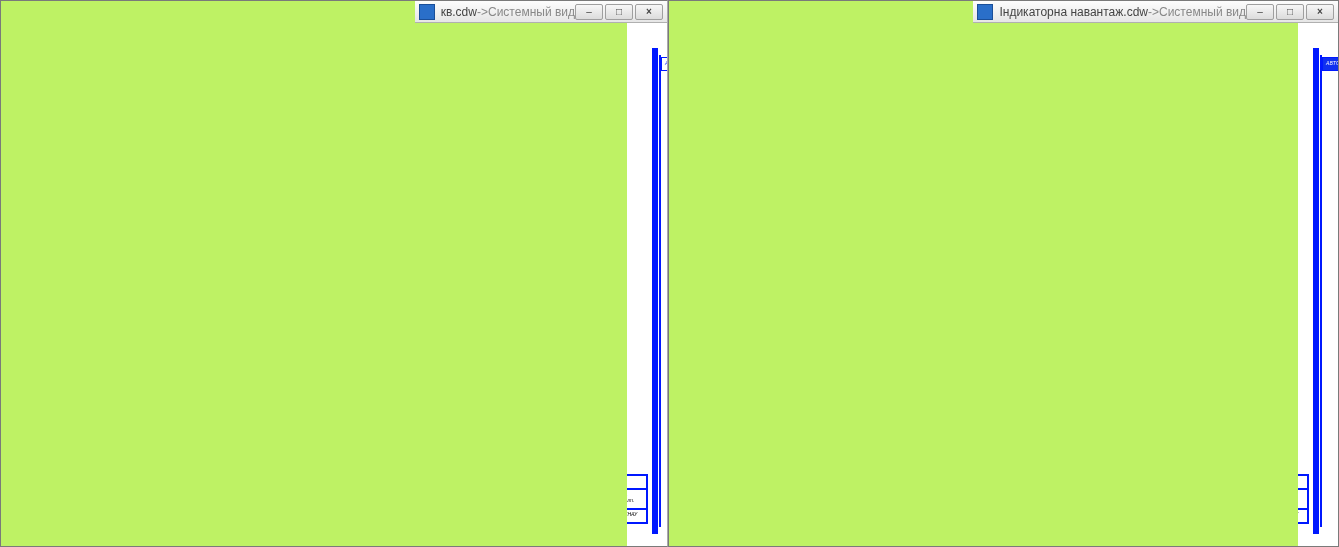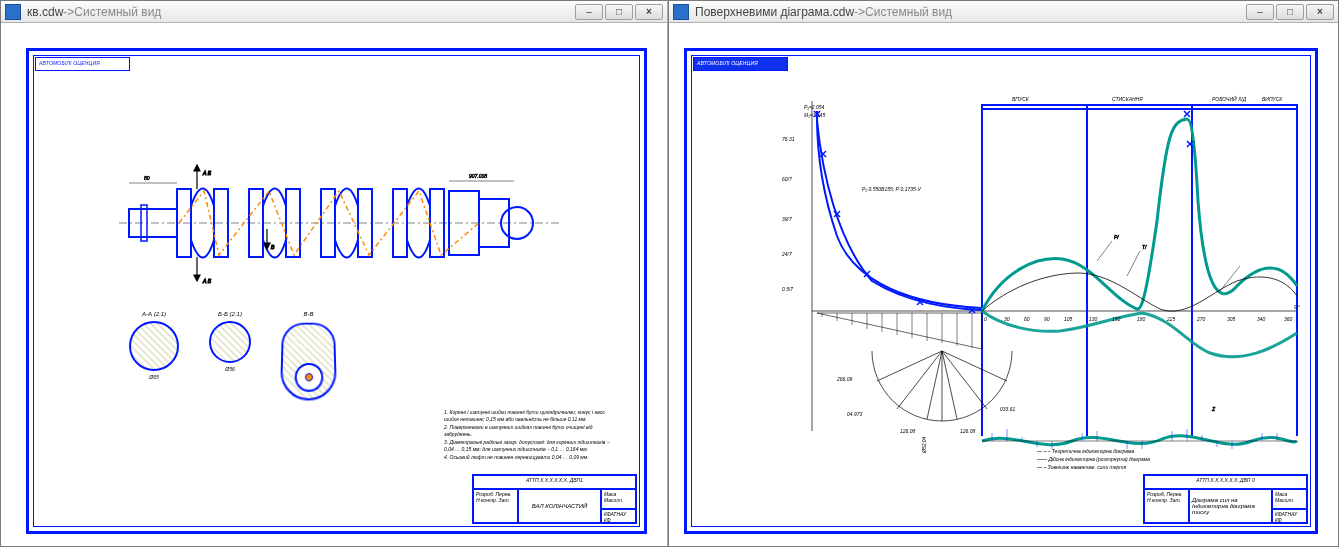--- a/index.html
+++ b/index.html
@@ -6,25 +6,26 @@
   body {
     width: 1339px;
     height: 547px;
     background: #808080;
     font-family: "Segoe UI", Tahoma, sans-serif;
     font-size: 12px;
     display: flex;
     overflow: hidden;
   }
   .window {
-    background: #000000;
+    background: #bef264;
     border: 1px solid #7a7a7a;
     display: flex;
     flex-direction: column;
     margin: 0;
+    align-items: flex-end;
   }
   .window.left { width: 668px; height: 547px; border-right: 1px solid #aaa; }
   .window.right { width: 671px; height: 547px; }
   .titlebar {
     height: 22px;
     background: linear-gradient(#fdfdfd,#e6e6e6);
     border-bottom: 1px solid #b0b0b0;
     display: flex;
     align-items: center;
     padding: 0 4px;
@@ -309,21 +310,21 @@
         <div class="tb-mainR1">Маса    Масшт.</div>
         <div class="tb-mainR2">КФАТНАУ  КФ</div>
       </div>
     </div>
   </div>
 </div>
 
 <div class="window right">
   <div class="titlebar">
     <span class="icon"></span>
-    <span>Поверхневими діаграма.cdw </span>
+    <span>Індикаторна навантаж.cdw </span>
     <span style="color:#888">-&gt;Системный вид</span>
     <div class="buttons">
       <div class="btn">–</div>
       <div class="btn">□</div>
       <div class="btn close">×</div>
     </div>
   </div>
 
   <div class="canvas">
     <div class="sheet-frame">

